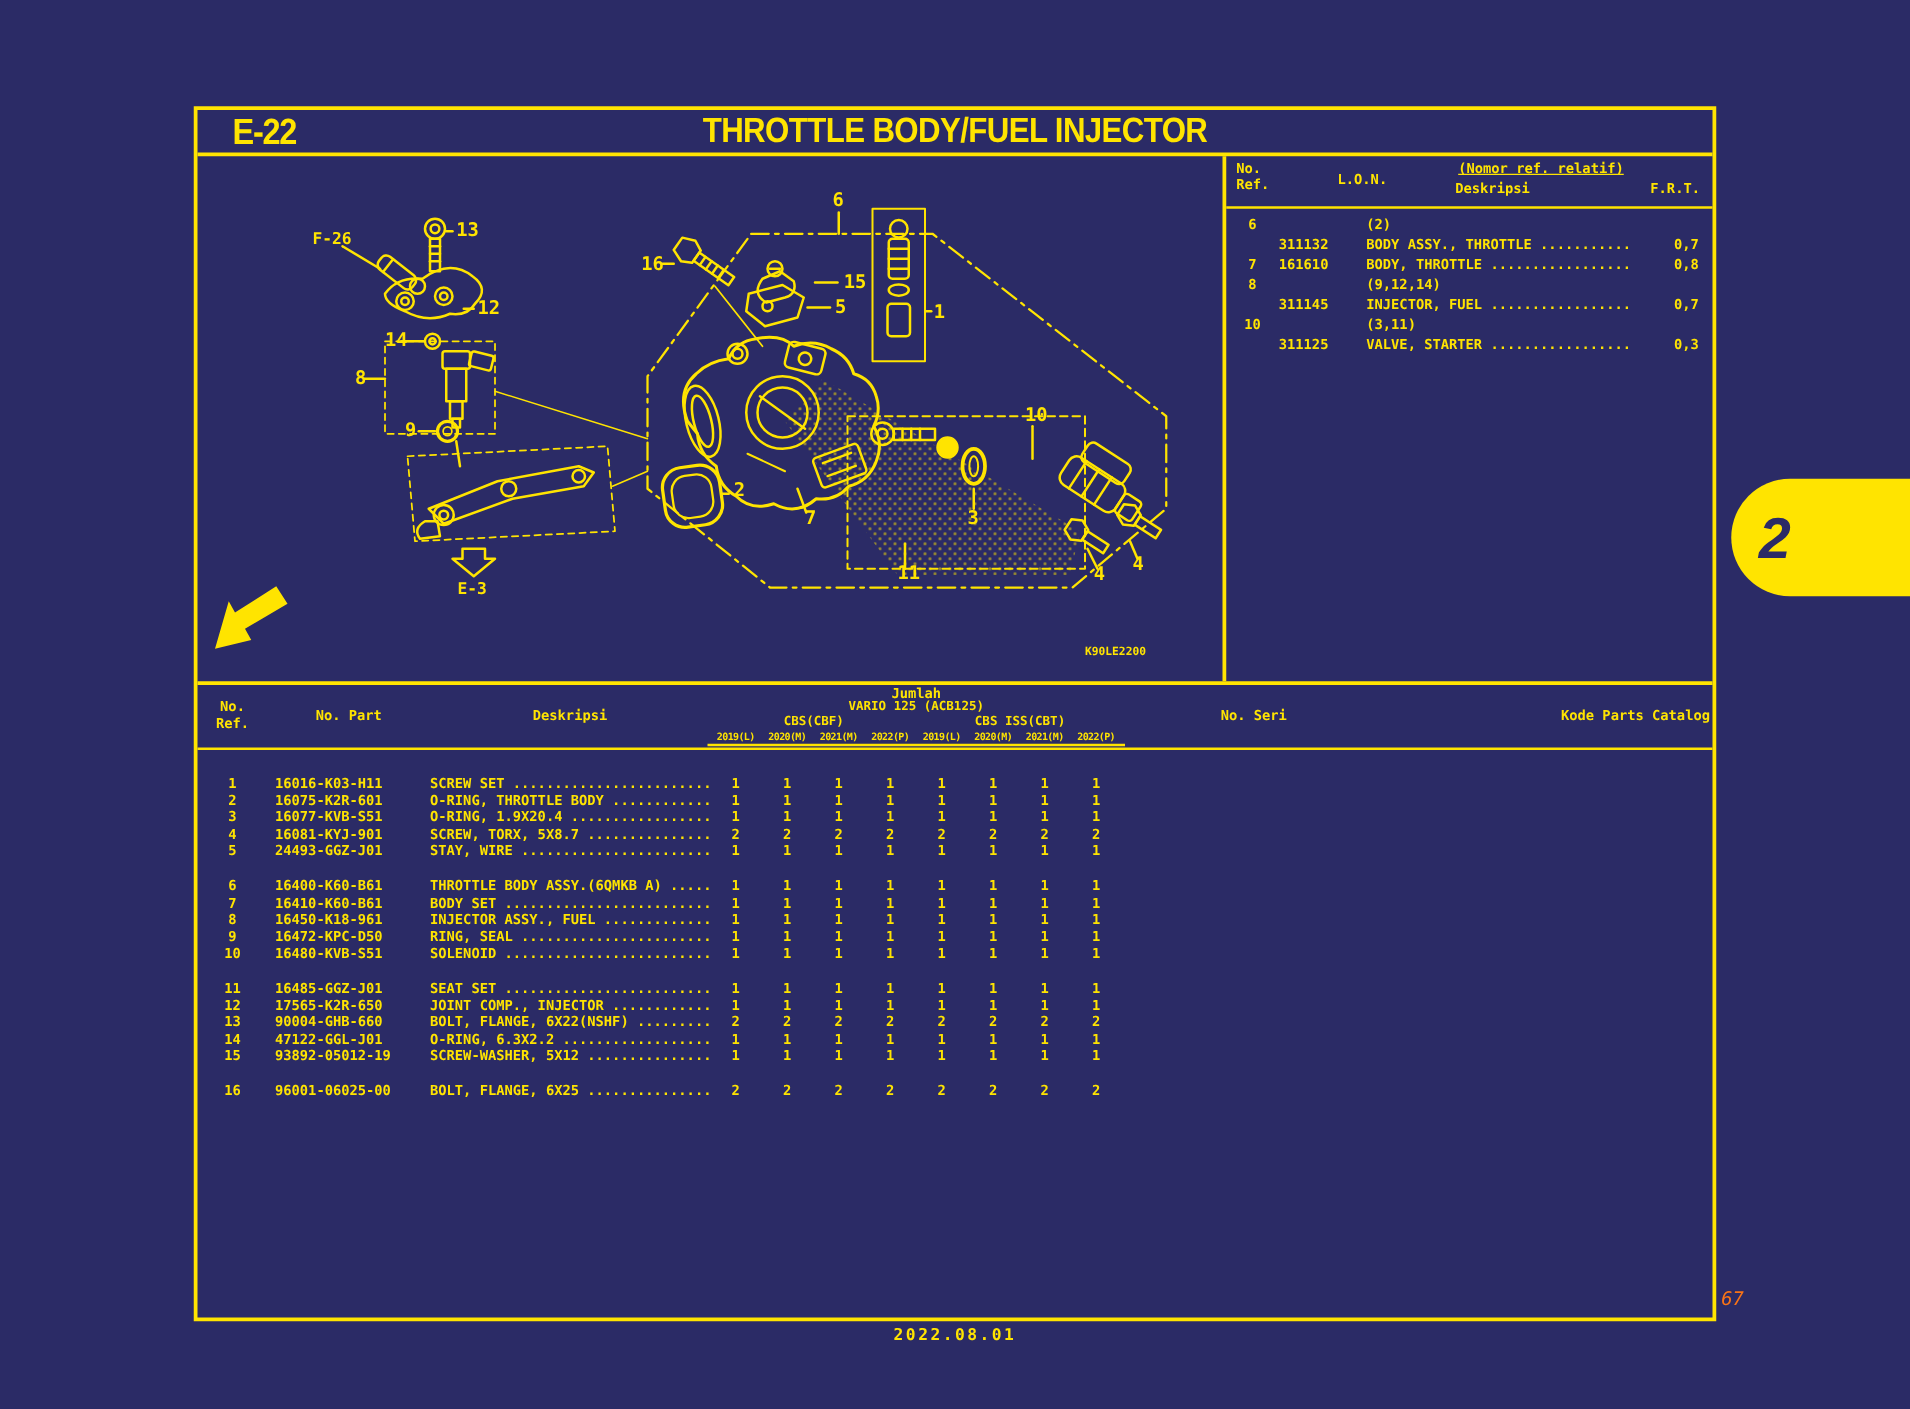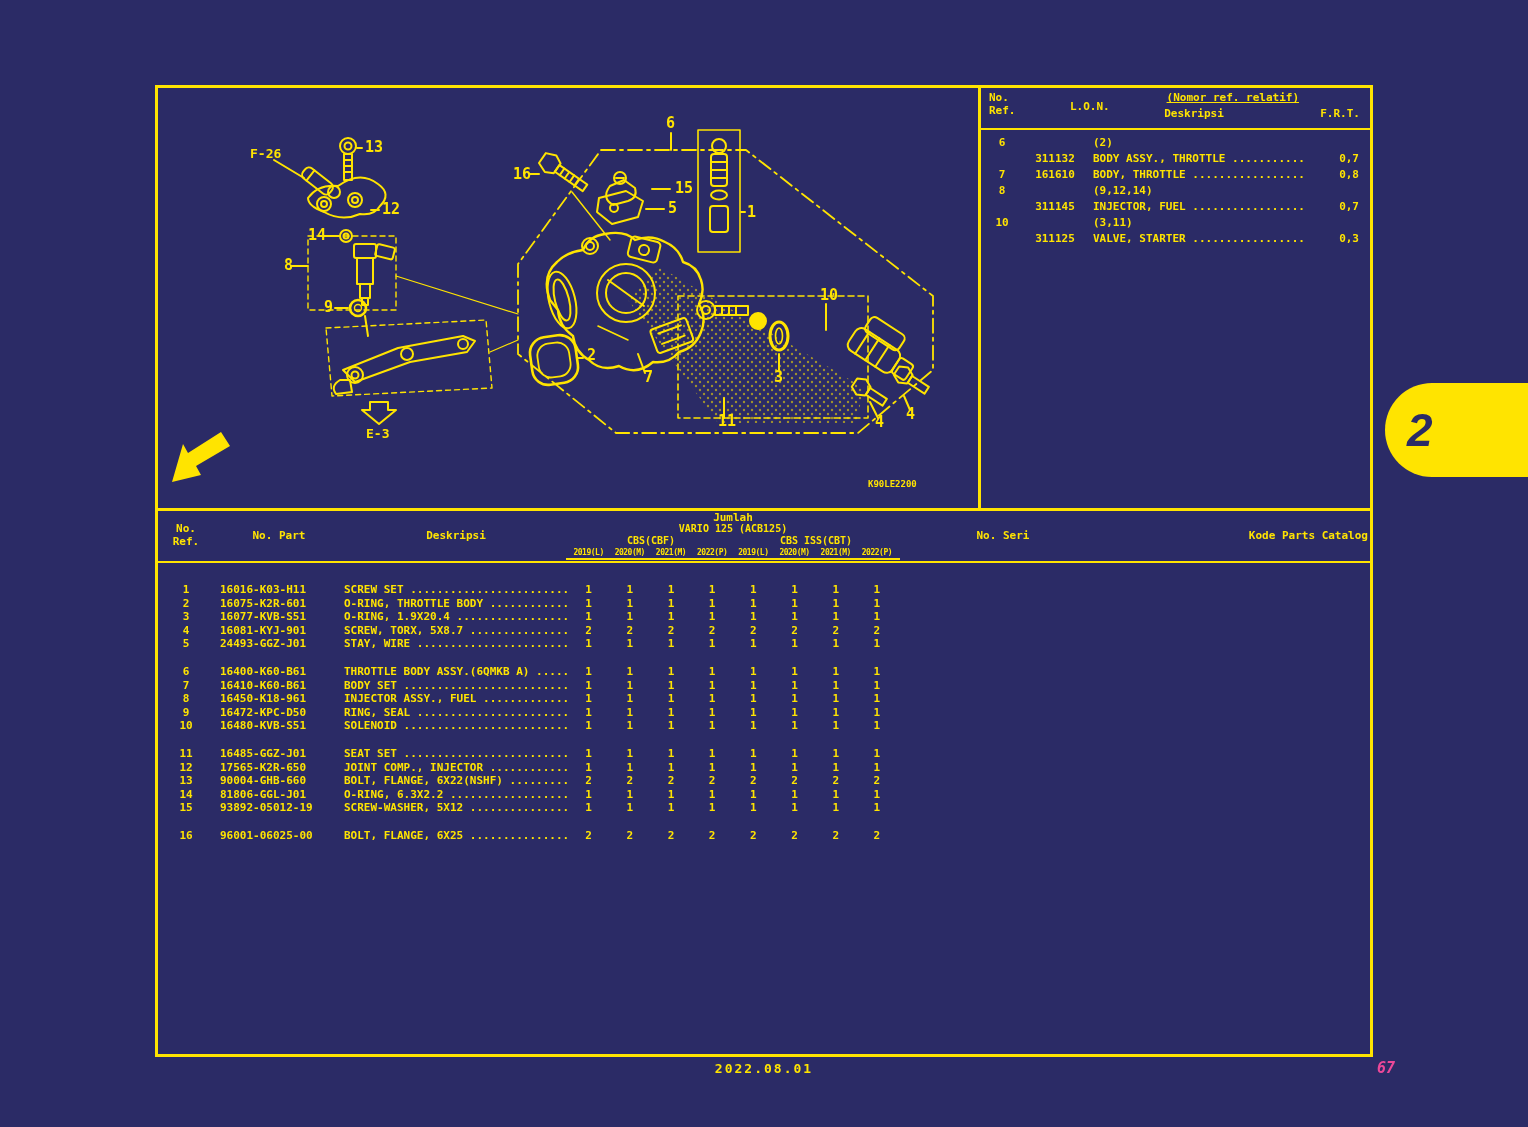--- a/index.html
+++ b/index.html
@@ -41,21 +41,21 @@
     color:#ffe400;font-weight:bold;font-size:11px;
   }
   .frt-head .h-ref{position:absolute;left:8px;top:3px;line-height:13px;}
   .frt-head .h-lon{position:absolute;left:45px;top:12px;margin-left:44px;}
   .frt-head .h-nomor{position:absolute;left:108px;top:3px;width:210px;text-align:right;text-decoration:underline;}
   .frt-head .h-desk{position:absolute;left:108px;top:19px;width:210px;text-align:center;}
   .frt-head .h-frt{position:absolute;right:10px;top:19px;}
   .frt-rows{padding-top:5px;}
   .frt-row{display:flex;color:#ffe400;font-weight:bold;font-size:11px;line-height:16px;white-space:nowrap;}
   .frt-row .c-ref{width:42px;text-align:center;flex:none;}
-  .frt-row .c-lon{width:64px;text-align:center;flex:none;}
+  .frt-row .c-lon{width:64px;text-align:left;flex:none;}
   .frt-row .c-desc{width:214px;margin-left:6px;overflow:hidden;flex:none;}
   .frt-row .c-frt{width:52px;text-align:right;padding-right:8px;flex:none;}
   
   .tsection{border-top:3px solid #ffe400;}
   .thead{height:50px;border-bottom:2px solid #ffe400;position:relative;
     color:#ffe400;font-weight:bold;font-size:11px;}
   .thead .h-ref{position:absolute;left:0;top:11px;width:56px;text-align:center;line-height:13px;}
   .thead .h-part{position:absolute;left:56px;top:18px;width:130px;text-align:center;}
   .thead .h-desc{position:absolute;left:186px;top:18px;width:224px;text-align:center;}
   .thead .h-jumlah{position:absolute;left:410px;top:0px;width:330px;text-align:center;font-size:11px;}
@@ -83,29 +83,33 @@
   .side-tab span{
     font-family:"Liberation Sans",sans-serif;font-weight:bold;font-style:italic;
     font-size:46px;color:#2b2b66;margin-left:22px;
   }
   
   .date{
     position:absolute;left:0;top:1061px;width:1528px;text-align:center;
     color:#ffe400;font-weight:bold;font-size:13px;letter-spacing:2px;
   }
   .pageno{
-    position:absolute;left:1377px;top:1059px;
-    color:#ec4899;font-weight:bold;font-style:italic;font-size:15px;
+    position:absolute;left:1377px;top:1030px;
+    color:#f97316;font-weight:normal;font-style:italic;font-size:15px;
   }
 </style>
 </head>
 <body>
 
 <div class="frame">
 
+  <div class="header-band">
+    <div class="hcode">E-22</div>
+    <div class="htitle">THROTTLE BODY/FUEL INJECTOR</div>
+  </div>
 
   <div class="content">
     <svg class="diagram" viewBox="0 0 820 420" xmlns="http://www.w3.org/2000/svg">
       <defs>
         <pattern id="dots" width="8" height="8" patternUnits="userSpaceOnUse">
           <circle cx="2" cy="2" r="1.2" fill="#ffe400"></circle>
           <circle cx="6" cy="6" r="1.2" fill="#ffe400"></circle>
         </pattern>
       </defs>
       <g stroke="#ffe400" fill="none" stroke-width="2" stroke-linejoin="round" stroke-linecap="round">
@@ -530,21 +534,21 @@
           <span class="c-qty">2</span>
           <span class="c-qty">2</span>
           <span class="c-qty">2</span>
           <span class="c-qty">2</span>
           <span class="c-qty">2</span>
           <span class="c-qty">2</span>
           <span class="c-qty">2</span>
         </div>
         <div class="prow">
           <span class="c-ref">14</span>
-          <span class="c-part">81806-GGL-J01</span>
+          <span class="c-part">47122-GGL-J01</span>
           <span class="c-desc">O-RING, 6.3X2.2 ................................................................................................</span>
           <span class="c-qty">1</span>
           <span class="c-qty">1</span>
           <span class="c-qty">1</span>
           <span class="c-qty">1</span>
           <span class="c-qty">1</span>
           <span class="c-qty">1</span>
           <span class="c-qty">1</span>
           <span class="c-qty">1</span>
         </div>

